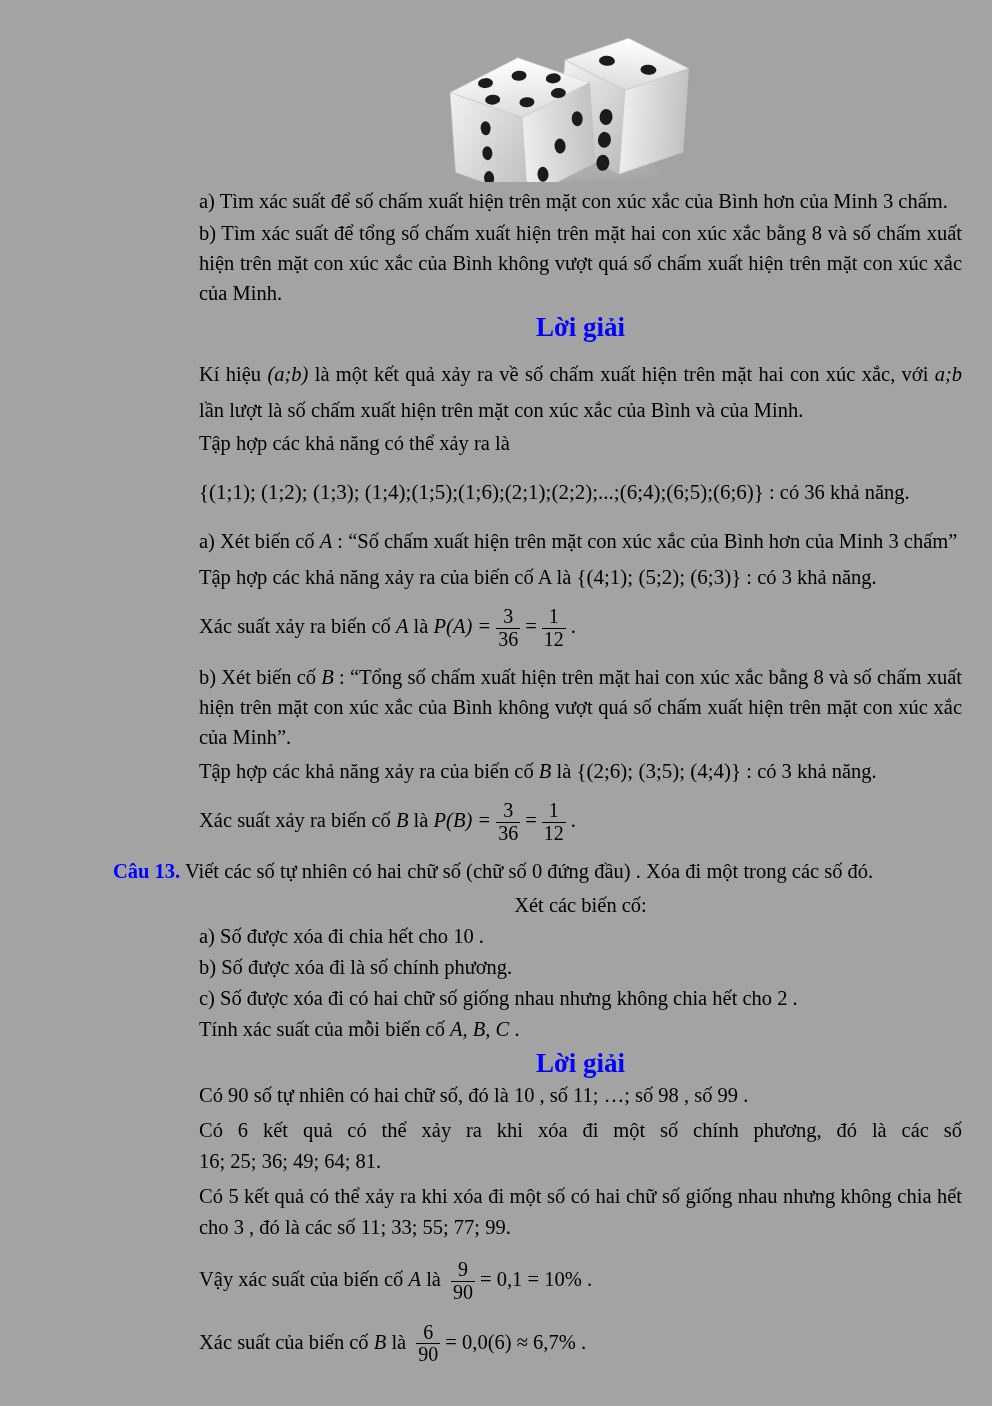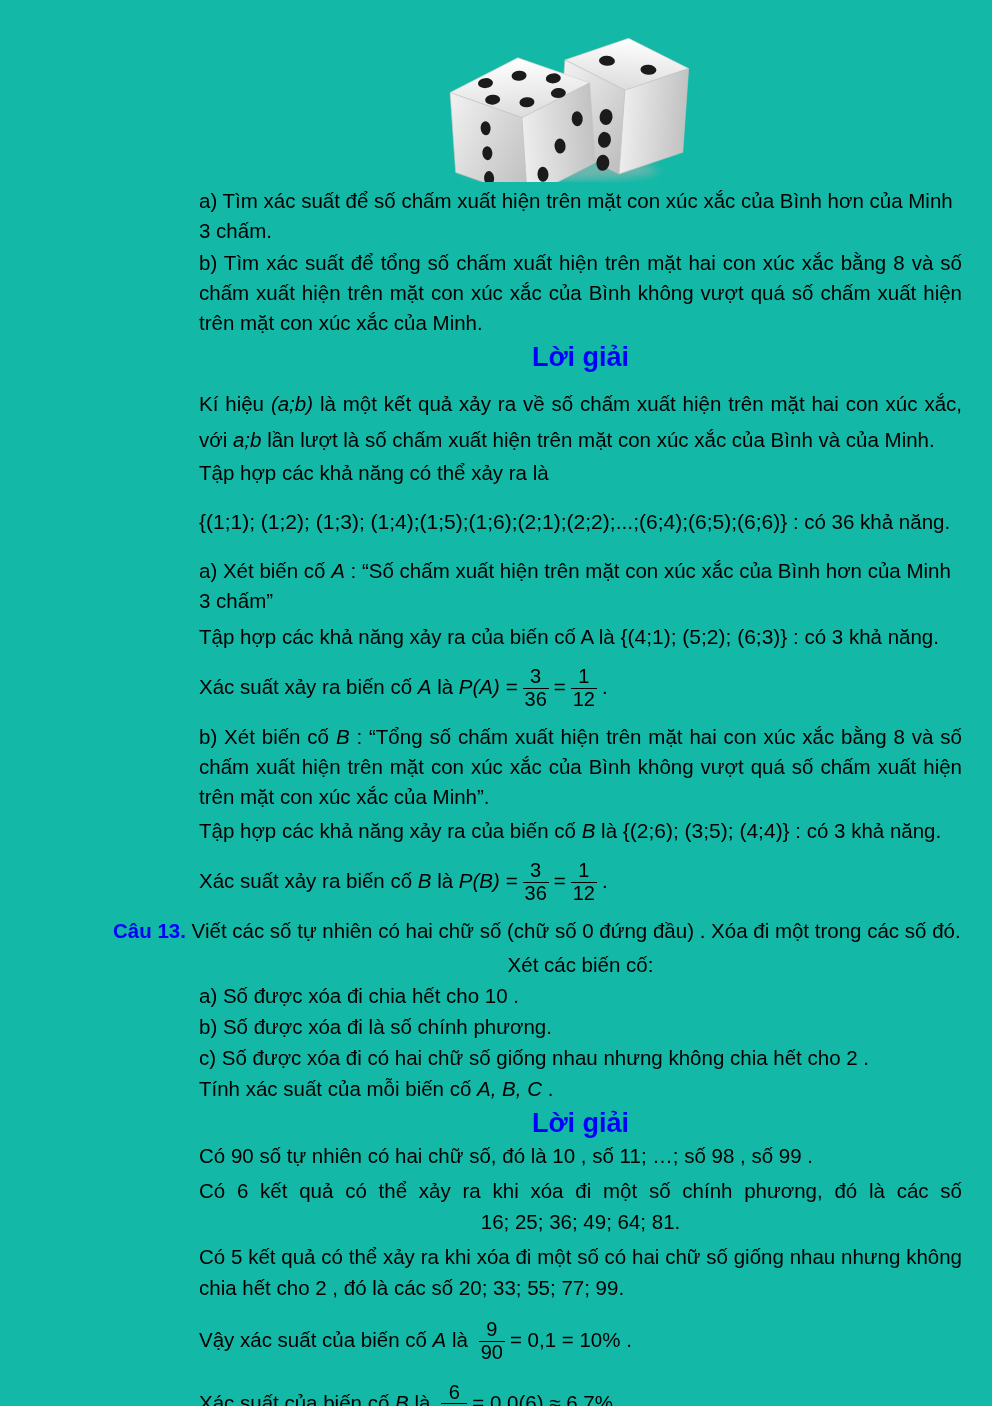--- a/index.html
+++ b/index.html
@@ -1,39 +1,39 @@
 <!DOCTYPE html>
 <html><head>
 <meta charset="utf-8">
 <style>
   html,body { margin:0; padding:0; background:#ffffff; }
   .page {
-    position:relative; width:992px; height:1406px; background:#14b8a6;
-    font-family:Liberation Sans, sans-serif; color:#000;
+    position:relative; width:992px; height:1406px; background:#a3a3a3;
+    font-family:Liberation Serif, serif; color:#000;
     overflow:hidden;
   }
   .dice-wrap { position:absolute; left:440px; top:22px; width:250px; height:160px; }
   .content { padding:186px 30px 0 199px; }
   p { margin:0; font-size:20.5px; line-height:30px; }
   .just { text-align:justify; }
   .heading { font-weight:bold; text-align:center; font-size:27px; line-height:30px; margin:4px 0 2px 0; }
   .accent { color:#0000ff; }
   .mi { font-style:italic; }
   .setx { font-size:21px; }
   .tall { line-height:34px; }
   .mathline { margin:12px 0; }
   .frac {
     display:inline-flex; flex-direction:column; align-items:center;
     vertical-align:middle; line-height:1.08; margin:0 5px; font-size:20px;
     text-align:center;
   }
   .frac .den { border-top:1.4px solid #000; padding:0 2px; }
   .frac .num { padding:0 2px; }
   .cau { margin-left:-86px; margin-top:10px; }
-  .block { display:block;text-align:center; }
+  .block { display:block; }
   .block-justify { display:block; text-align:justify; text-align-last:justify; }
   #p12b { margin-top:2px; }
   #intro12 { line-height:36px; margin-top:14px; }
   #spaceset { margin:20px 0; line-height:28px; }
   #eventa { margin-top:8px; }
   #seta { margin-top:4px; }
   #eventb { margin-top:2px; }
   #setb { margin-top:2px; }
   #consider13 { margin-top:4px;text-align:center; }
   #item-a,#item-b,#item-c,#compute13 { margin-top:1px; }
@@ -150,21 +150,21 @@
     <p id="compute13"><span>Tính xác suất của mỗi biến cố </span><span class="mi">A, B, C</span><span> .</span></p>
 
     <p class="heading accent" style="color: rgb(0, 0, 255);">Lời giải</p>
 
     <div id="sol13">
       <p>Có 90 số tự nhiên có hai chữ số, đó là 10 , số 11; …; số 98 , số 99 .</p>
       <p id="l3">
           <span class="block-justify">Có 6 kết quả có thể xảy ra khi xóa đi một số chính phương, đó là các số</span>
           <span class="block">16; 25; 36; 49; 64; 81.</span>
         </p>
-      <p id="l4" class="just">Có 5 kết quả có thể xảy ra khi xóa đi một số có hai chữ số giống nhau nhưng không chia hết cho 2 , đó là các số 20; 33; 55; 77; 99.</p>
+      <p id="l4" class="just">Có 5 kết quả có thể xảy ra khi xóa đi một số có hai chữ số giống nhau nhưng không chia hết cho 3 , đó là các số 11; 33; 55; 77; 99.</p>
 
       <p class="mathline" id="prob-a13"><span>Vậy xác suất của biến cố </span><span class="mi">A</span><span> là </span><span class="frac">
             <span class="num">9</span>
             <span class="den">90</span>
           </span><span>= 0,1 = 10%</span><span> .</span></p>
 
       <p class="mathline" id="prob-b13"><span>Xác suất của biến cố </span><span class="mi">B</span><span> là </span><span class="frac">
             <span class="num">6</span>
             <span class="den">90</span>
           </span><span>= 0,0(6) ≈ 6,7%</span><span> .</span></p>

